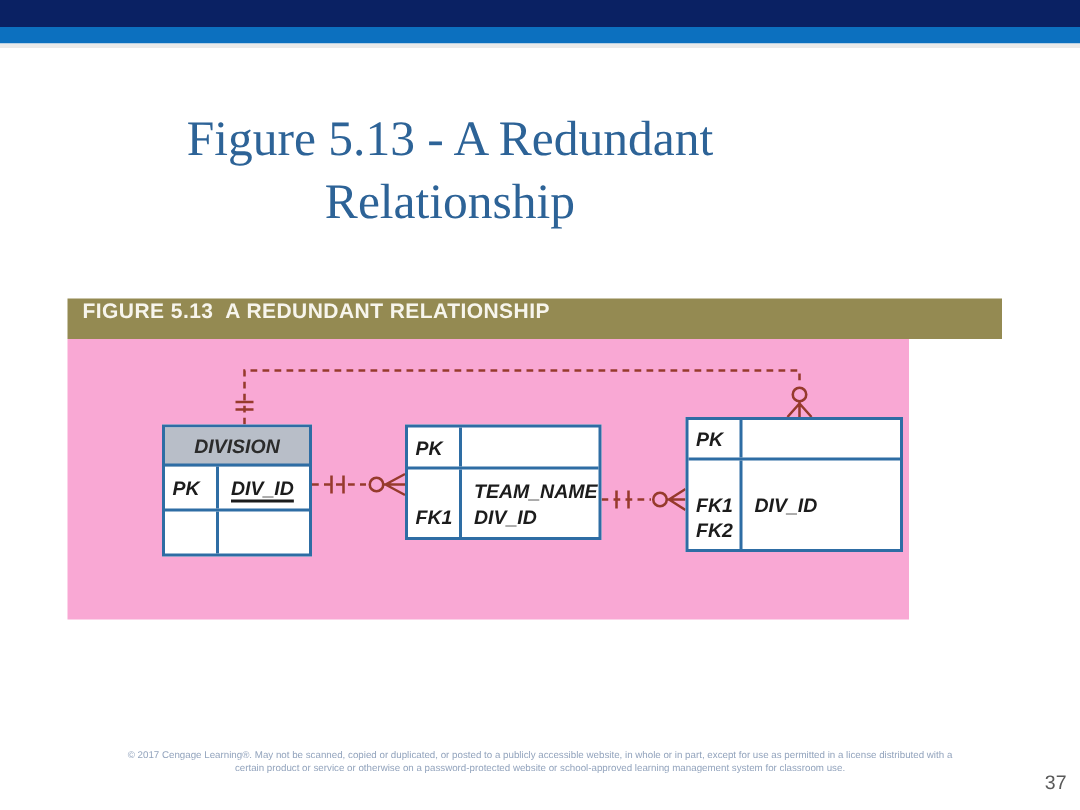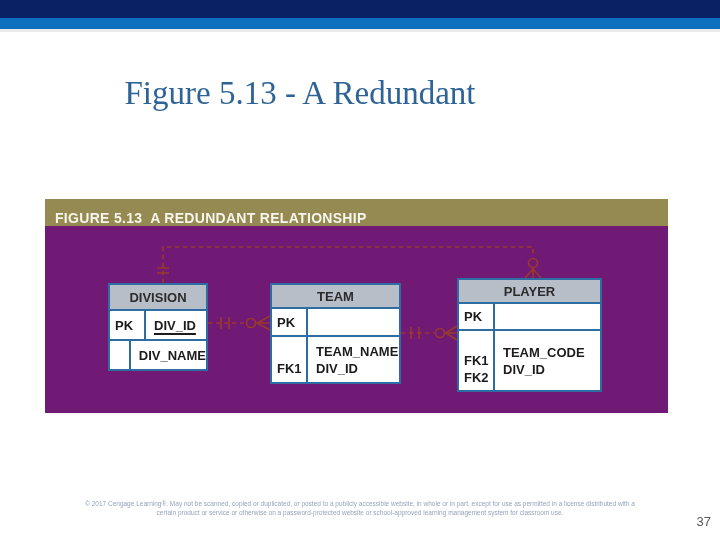--- a/index.html
+++ b/index.html
@@ -13,25 +13,25 @@
   .bar-gray{position:absolute;left:0;top:29px;width:720px;height:3px;background:#EAEAEA;}
   
   .slide-title{
     position:absolute;left:0;top:72px;width:600px;text-align:center;
     font-family:"Liberation Serif",serif;font-size:33px;line-height:42px;
     color:#2D6397;font-weight:400;
   }
   
   .figure{position:absolute;left:45px;top:199px;width:623px;height:214px;}
   .figure-caption{
-    height:27px;background:#948A52;color:#F7F5EC;display:flex;align-items:flex-end;
+    height:27px;background:#948A52;color:#F7F5EC;display:flex;align-items:flex-start;
     font-size:14px;font-weight:600;letter-spacing:.3px;padding-left:10px;
     box-sizing:border-box;white-space:pre;
   }
-  .figure-body{position:relative;width:623px;height:187px;background:#701a75;}
+  .figure-body{position:relative;width:561px;height:187px;background:#f9a8d4;font-style:italic;}
   .connectors{position:absolute;left:0;top:0;width:623px;height:187px;}
   
   .ertable{position:absolute;background:#ffffff;border:2px solid #2E6DA4;box-sizing:border-box;}
   .et-header{
     background:#B8BEC8;border-bottom:2px solid #2E6DA4;display:flex;align-items:center;
     justify-content:center;font-size:13px;font-weight:600;color:#2B2B2B;
   }
   .et-row{display:flex;border-bottom:2px solid #2E6DA4;box-sizing:border-box;}
   .et-row.last{border-bottom:none;}
   .et-key{
@@ -57,20 +57,21 @@
 </style>
 </head>
 <body>
 
 <div class="bar-navy"></div>
 <div class="bar-blue"></div>
 <div class="bar-gray"></div>
 
 <div class="slide-title">
   <div>Figure 5.13 - A Redundant</div>
+  <div>Relationship</div>
 </div>
 
 <div class="figure">
   <div class="figure-caption">
     <span>FIGURE 5.13  A REDUNDANT RELATIONSHIP</span>
   </div>
   <div class="figure-body">
 
     <svg class="connectors" viewBox="0 0 623 187" xmlns="http://www.w3.org/2000/svg" fill="none" stroke="#963A2C" stroke-width="1.7">
 
@@ -105,64 +106,54 @@
           <span class="line single">PK</span>
         </div>
         <div class="et-fields">
           <span class="line single pkfield">DIV_ID</span>
         </div>
       </div>
       <div class="et-row last" style="height:28px">
         <div class="et-key">
           <span class="line single"></span>
         </div>
-        <div class="et-fields">
-          <span class="line single">DIV_NAME</span>
-        </div>
       </div>
     </div>
 
     <div class="ertable" style="left:225px;top:57px;width:131px;">
-      <div class="et-header" style="height:22px">
-        <span>TEAM</span>
-      </div>
       <div class="et-row" style="height:28px">
         <div class="et-key">
           <span class="line single">PK</span>
         </div>
       </div>
       <div class="et-row last" style="height:45px">
         <div class="et-key">
           <span class="line"></span>
           <span class="line">FK1</span>
         </div>
         <div class="et-fields">
           <span class="line">TEAM_NAME</span>
           <span class="line">DIV_ID</span>
         </div>
       </div>
     </div>
 
     <div class="ertable" style="left:412px;top:52px;width:145px;">
-      <div class="et-header" style="height:22px">
-        <span>PLAYER</span>
-      </div>
       <div class="et-row" style="height:27px">
         <div class="et-key">
           <span class="line single">PK</span>
         </div>
       </div>
       <div class="et-row last" style="height:59px">
         <div class="et-key">
           <span class="line"></span>
           <span class="line">FK1</span>
           <span class="line">FK2</span>
         </div>
         <div class="et-fields">
-          <span class="line">TEAM_CODE</span>
           <span class="line">DIV_ID</span>
         </div>
       </div>
     </div>
 
   </div>
 </div>
 
 <div class="copyright">
   <div>© 2017 Cengage Learning®. May not be scanned, copied or duplicated, or posted to a publicly accessible website, in whole or in part, except for use as permitted in a license distributed with a</div>

